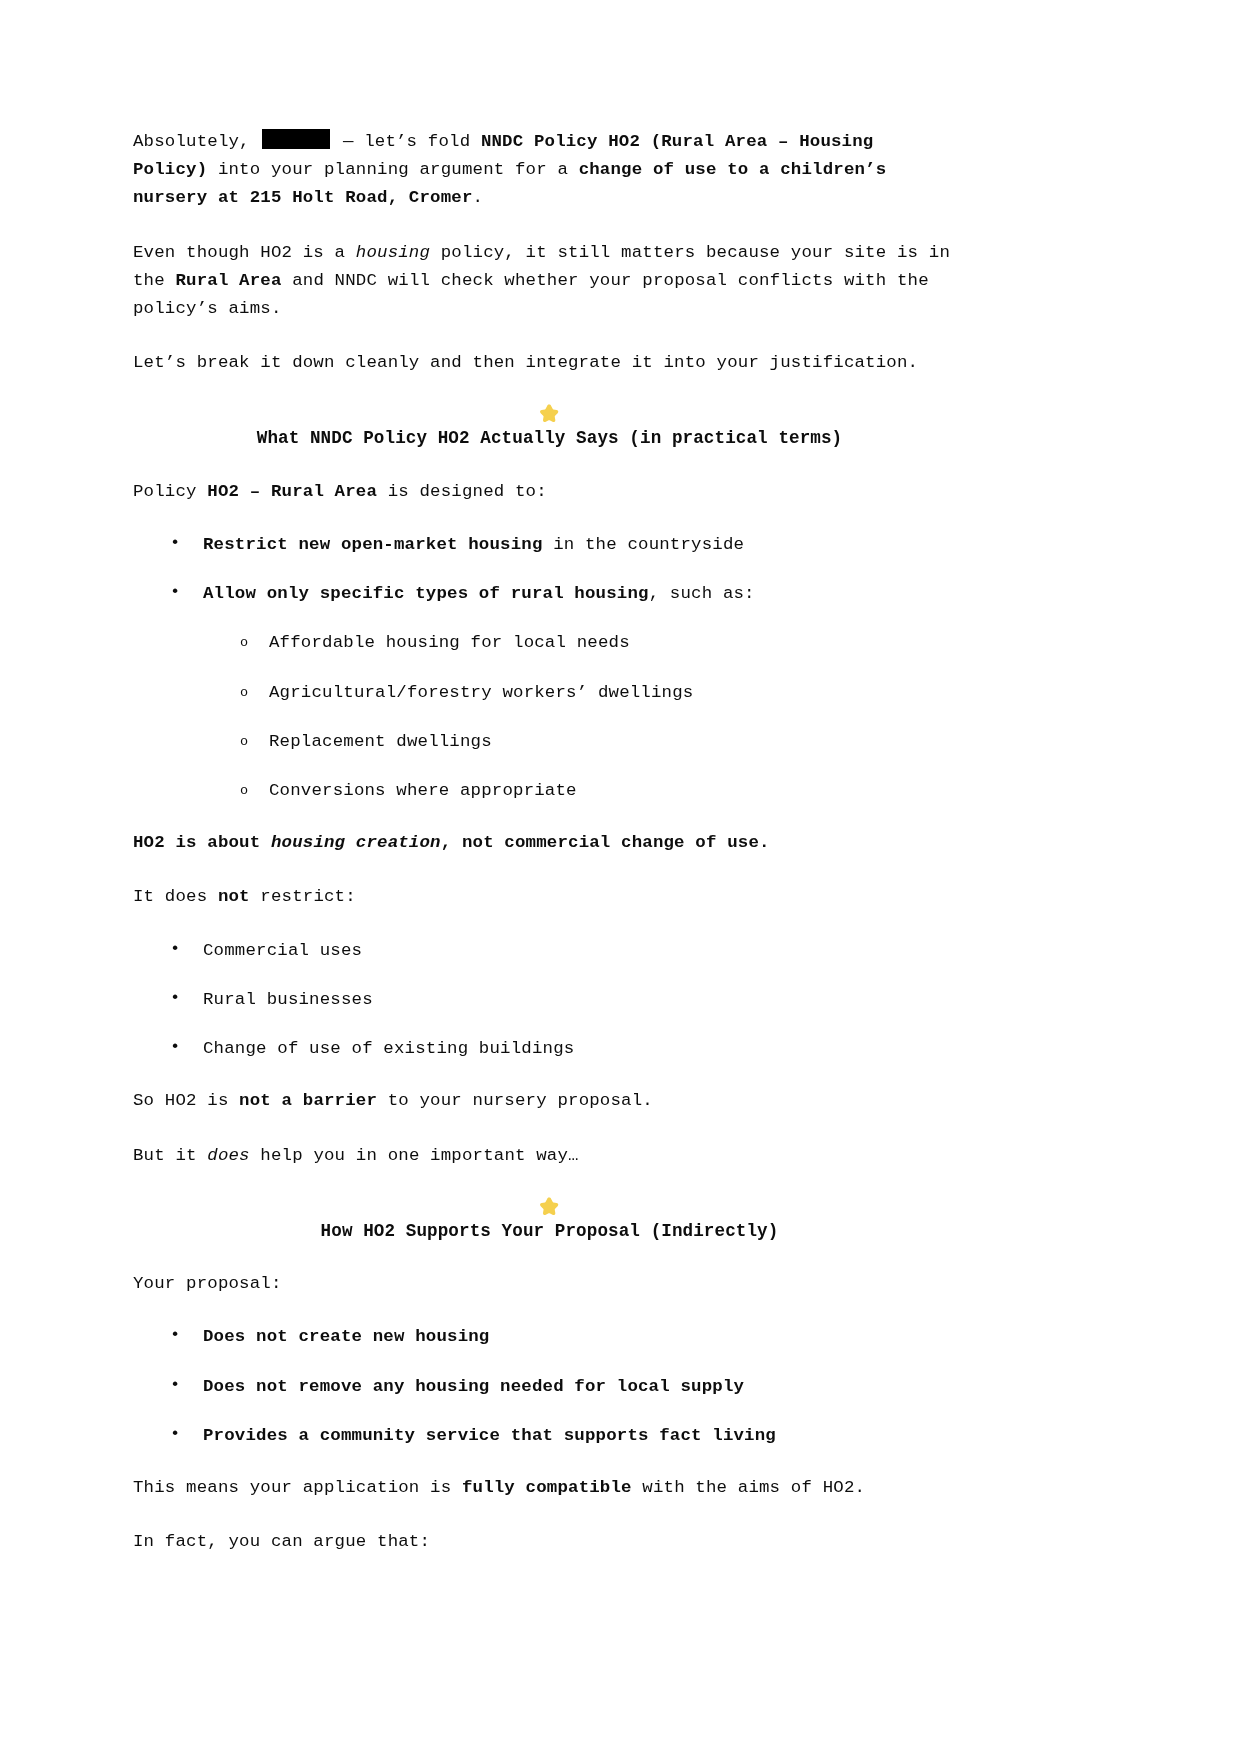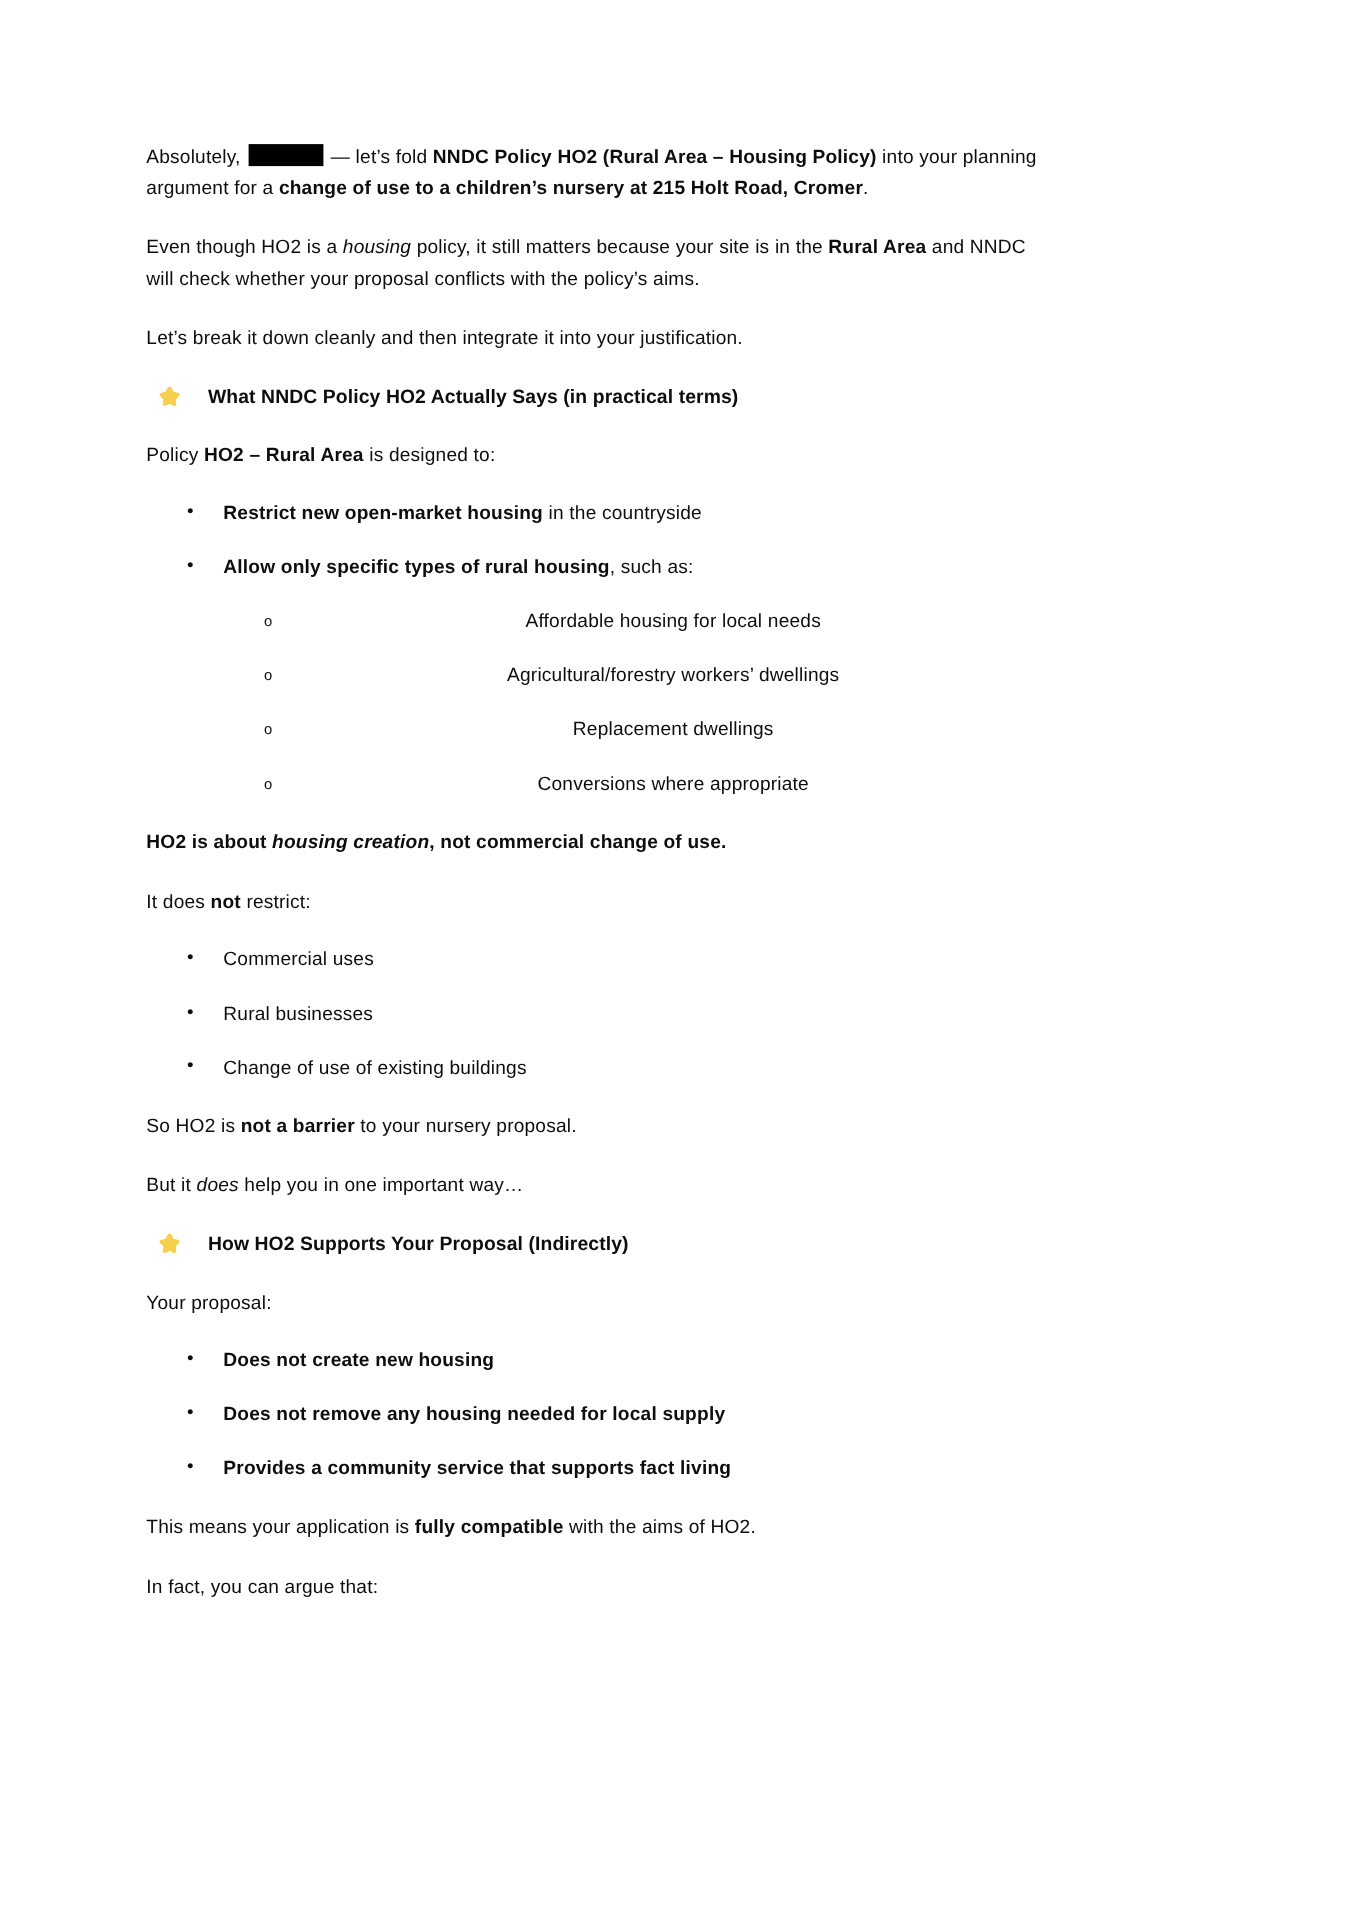--- a/index.html
+++ b/index.html
@@ -15,20 +15,21 @@
     -webkit-font-smoothing: antialiased;
   }
   .page {
     position: relative;
     width: 1018px;
     height: 1754px;
     box-sizing: border-box;
     padding: 128px 150px 0 133px;
     background: #ffffff;
     overflow: hidden;
+    font-family: Liberation Mono, monospace;
   }
   .doc {
     width: 822px;
   }
   p.para {
     margin: 0 0 26px 0;
     font-size: 17.4px;
     line-height: 1.62;
     letter-spacing: 0.01em;
     color: #0d0d0d;
@@ -50,21 +51,22 @@
 
   h3.star-heading {
     margin: 0 0 26px 0;
     padding-left: 11px;
     font-size: 17.6px;
     font-weight: 700;
     line-height: 1.5;
     letter-spacing: 0.005em;
     display: flex;
     align-items: center;
-    gap: 24px;
+    gap: 1px;
+    flex-direction: column;
   }
   .star-icon {
     display: inline-block;
     width: 21px;
     height: 21px;
     flex: 0 0 21px;
     line-height: 0;
   }
   .star-icon svg { display: block; }
 
@@ -89,21 +91,20 @@
     top: -1px;
     font-size: 17px;
     line-height: 1.45;
     color: #0d0d0d;
   }
 
   ul.subbullets {
     margin: 24px 0 0 0;
     padding: 0;
     list-style: none;
-    text-align: center;
   }
   ul.subbullets > li {
     position: relative;
     margin: 0 0 24px 0;
     padding-left: 66px;
     font-size: 17.4px;
     line-height: 1.45;
     letter-spacing: 0.01em;
   }
   ul.subbullets > li:last-child { margin-bottom: 0; }

